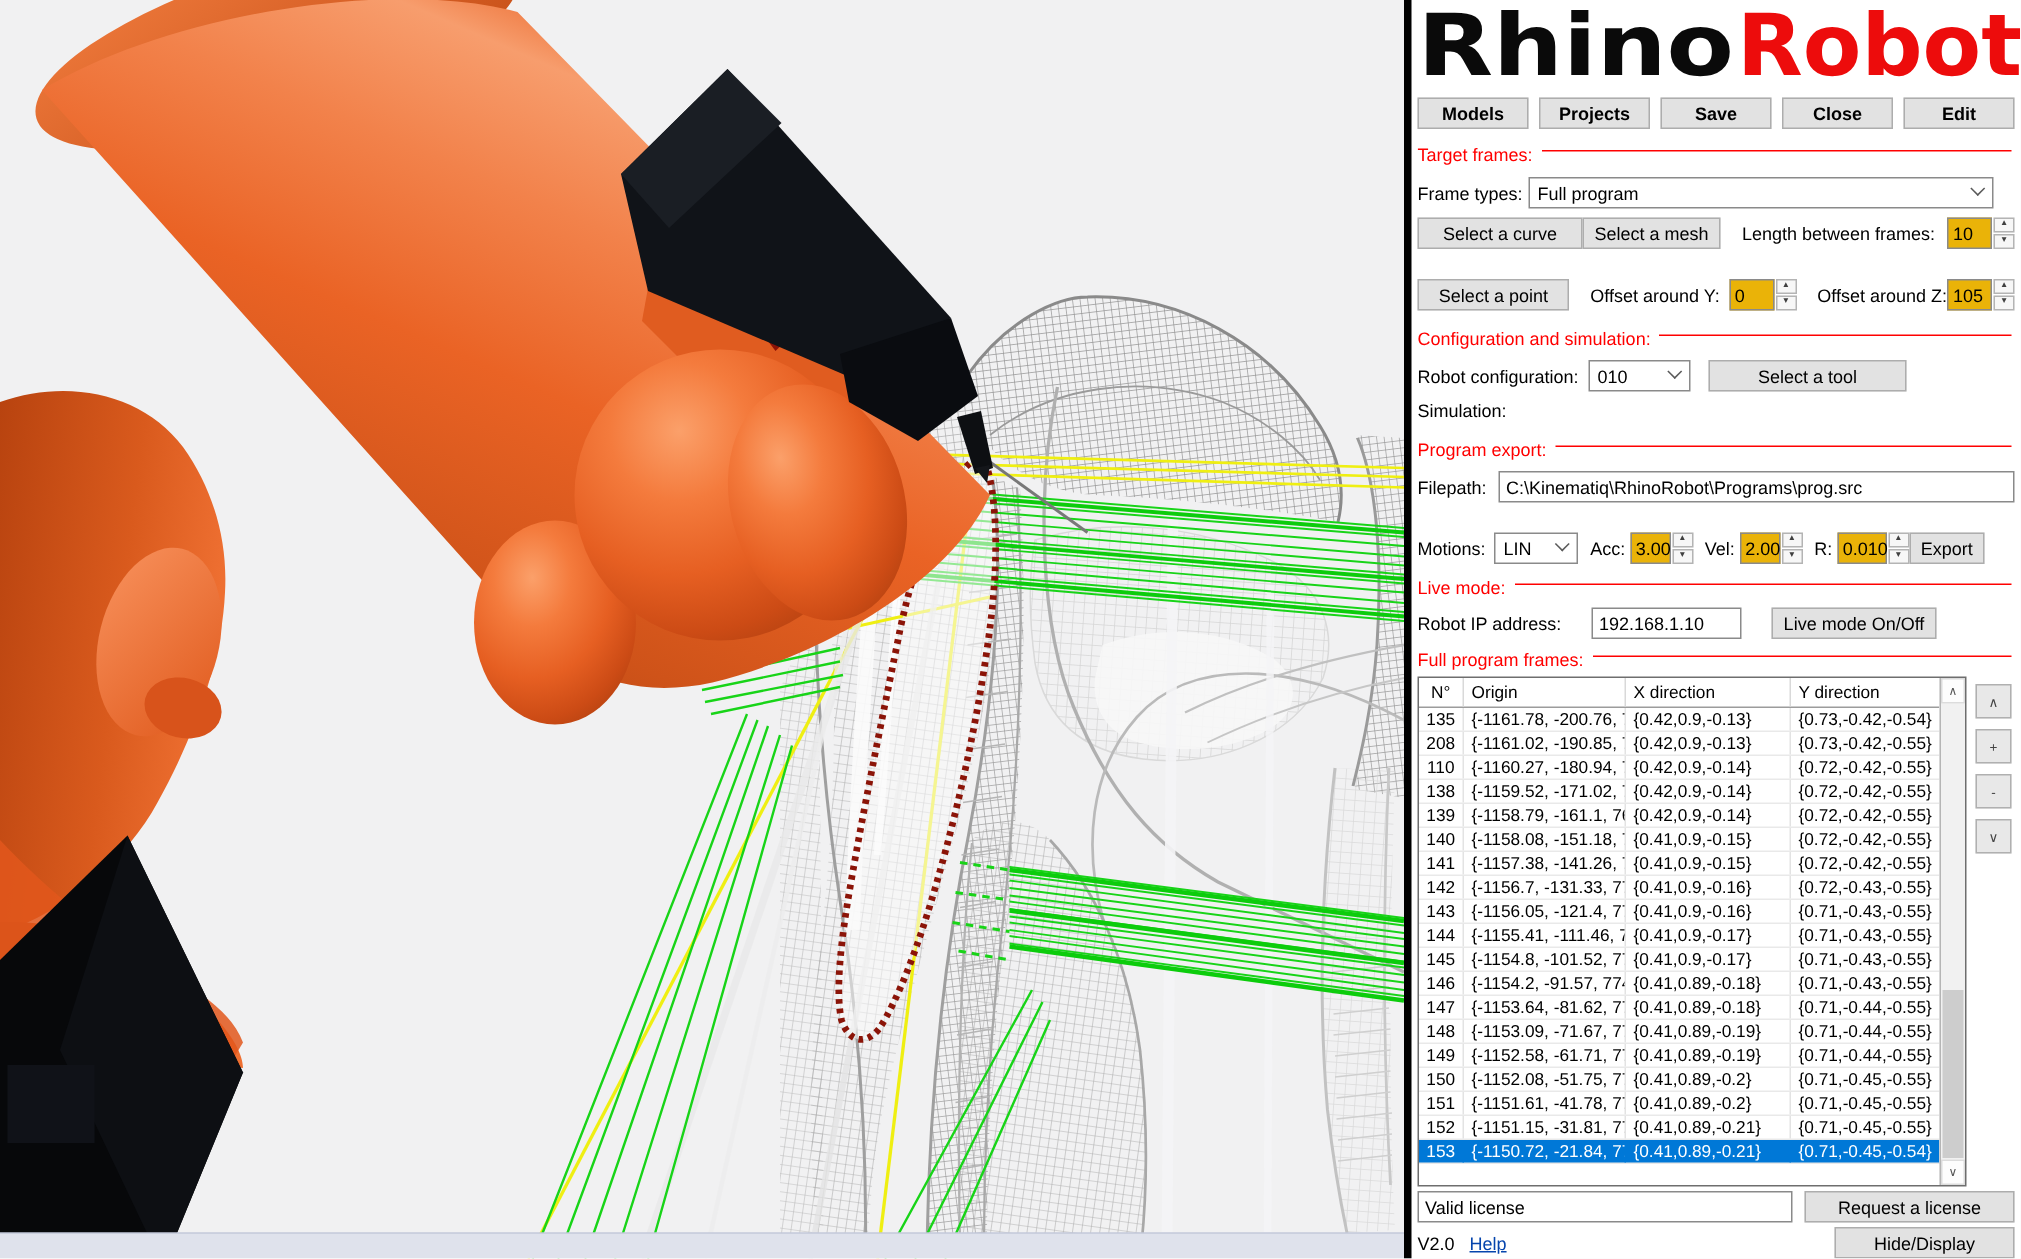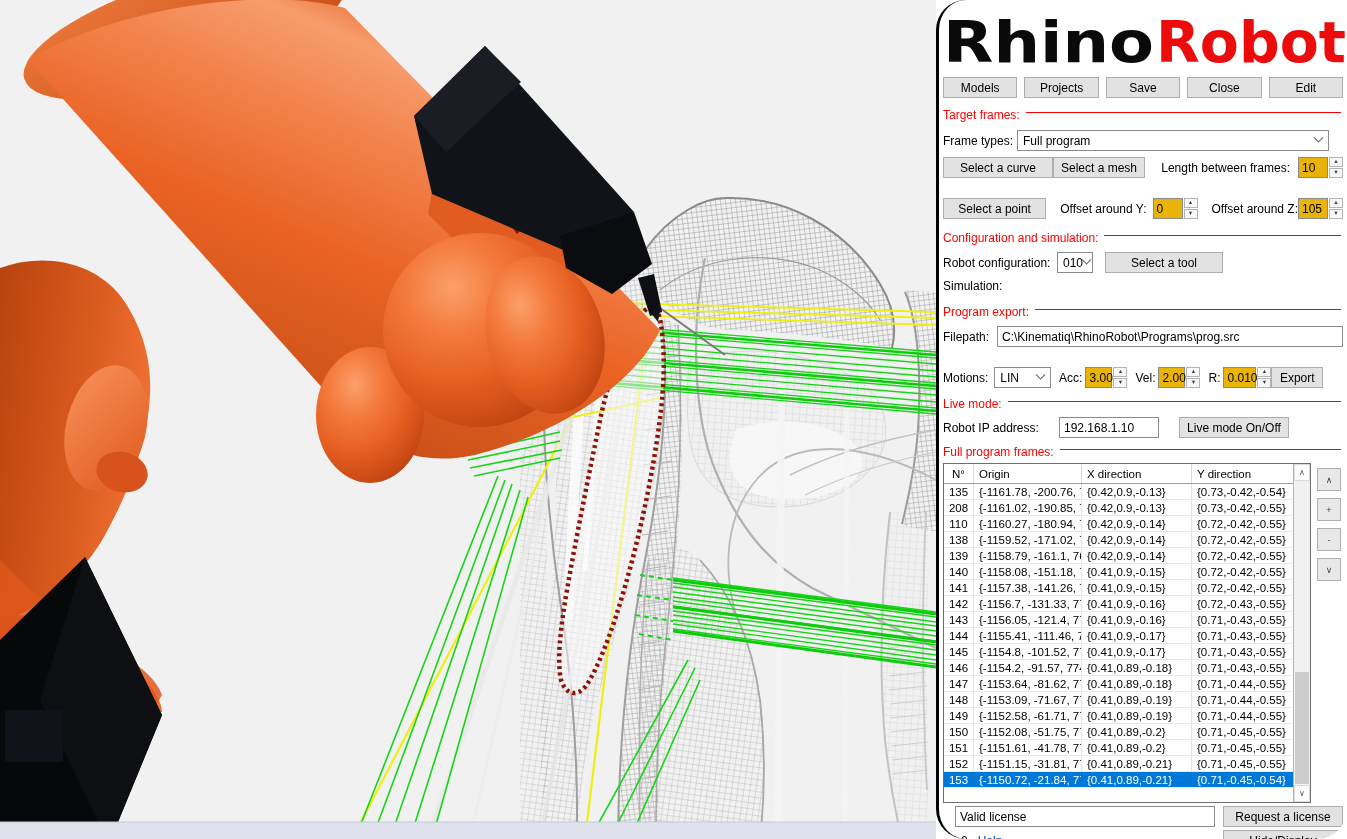--- a/index.html
+++ b/index.html
@@ -5,38 +5,38 @@
   * { margin:0; padding:0; box-sizing:border-box; }
   html,body { width:1347px; height:839px; overflow:hidden; background:#fff;
     font-family:"Liberation Sans", sans-serif; font-size:12px; color:#000; }
   body { display:flex; }
 
   
   .viewport { position:relative; width:936px; height:839px; background:#f1f1f2; flex:0 0 936px; }
   .viewport svg { position:absolute; inset:0; }
 
   
-  .panel { width:411px; height:839px; background:#fff; border-left:3px solid #000000;
-    padding:12px 4px; overflow:hidden;border-radius:30px; }
+  .panel { width:411px; height:839px; background:#fff; border-left:5px solid #000000;
+    padding:0 4px; overflow:hidden; }
   .logo-svg { display:block; width:403px; height:62px; }
 
   .toolbar { display:flex; gap:7px; margin-top:3px; }
   .btn { height:21px; background:#e2e2e2; border:1px solid #adadad; display:flex;
     align-items:center; justify-content:center; font-size:12px; cursor:default; white-space:nowrap; }
-  .toolbar .btn { flex:1; }
+  .toolbar .btn { flex:1;font-weight:bold; }
 
   .hd { display:flex; align-items:center; color:#ff0000; font-size:12px; height:14px; }
   .hd .ln { flex:1; border-bottom:1px solid #ff0000; margin-left:6px; margin-right:2px;
     transform:translateY(-3px); }
 
   .row { display:flex; align-items:center; }
   .lbl { white-space:nowrap; }
 
   .tbox, input.tbox { height:21px; border:1px solid #8a8a8a; background:#fff; font-size:12px;
-    padding:0 4px; font-family:"Liberation Sans",sans-serif; color:#000;margin-left:12px; }
+    padding:0 4px; font-family:"Liberation Sans",sans-serif; color:#000; }
   input.tbox { outline:none; }
 
   .combo { height:21px; border:1px solid #8a8a8a; background:#fff; display:flex;
     align-items:center; padding:0 6px 0 5px; justify-content:space-between; }
   .chev { width:7px; height:7px; border-right:1.4px solid #5a5a5a; border-bottom:1.4px solid #5a5a5a;
     transform:rotate(45deg) translate(-2px,-2px); flex:0 0 auto; }
 
   .spin { display:flex; height:21px; }
   .spin .sval { width:30px; border:1px solid #8a8a8a; background:#eab308; display:flex;
     align-items:center; padding-left:3px; }
@@ -298,25 +298,25 @@
     </div>
   </div>
 
   <div class="hd mt12">
     <span>Configuration and simulation:</span>
       <div class="ln"></div>
   </div>
 
   <div class="row mt7">
     <span class="lbl" style="width:114px">Robot configuration:</span>
-    <div class="combo" style="width:36px">
+    <div class="combo" style="width:68px">
       <span>010</span>
       <span class="chev"></span>
     </div>
-    <div class="btn" style="width:118px;margin-left:12px">Select a tool</div>
+    <div class="btn" style="width:132px;margin-left:12px">Select a tool</div>
   </div>
 
   <div class="row mt6">
     <span class="lbl">Simulation:</span>
   </div>
 
 
   <div class="hd mt12">
     <span>Program export:</span>
       <div class="ln"></div>
@@ -511,21 +511,21 @@
     <div class="sidecol">
       <div class="sbtn">∧</div>
       <div class="sbtn">+</div>
       <div class="sbtn">-</div>
       <div class="sbtn">∨</div>
     </div>
   </div>
 
   <div class="row mt3">
     <input class="tbox" style="flex: 1 1 0%;" readonly="" value="Valid license">
-    <div class="btn" style="width:120px;margin-left:8px">Request a license</div>
+    <div class="btn" style="width:140px;margin-left:8px">Request a license</div>
   </div>
 
   <div class="row mt3">
     <span class="lbl">V2.0</span>
     <span class="help" style="margin-left:10px">Help</span>
     <div class="btn" style="width:120px;margin-left:auto">Hide/Display</div>
   </div>
 
 </div>
 

